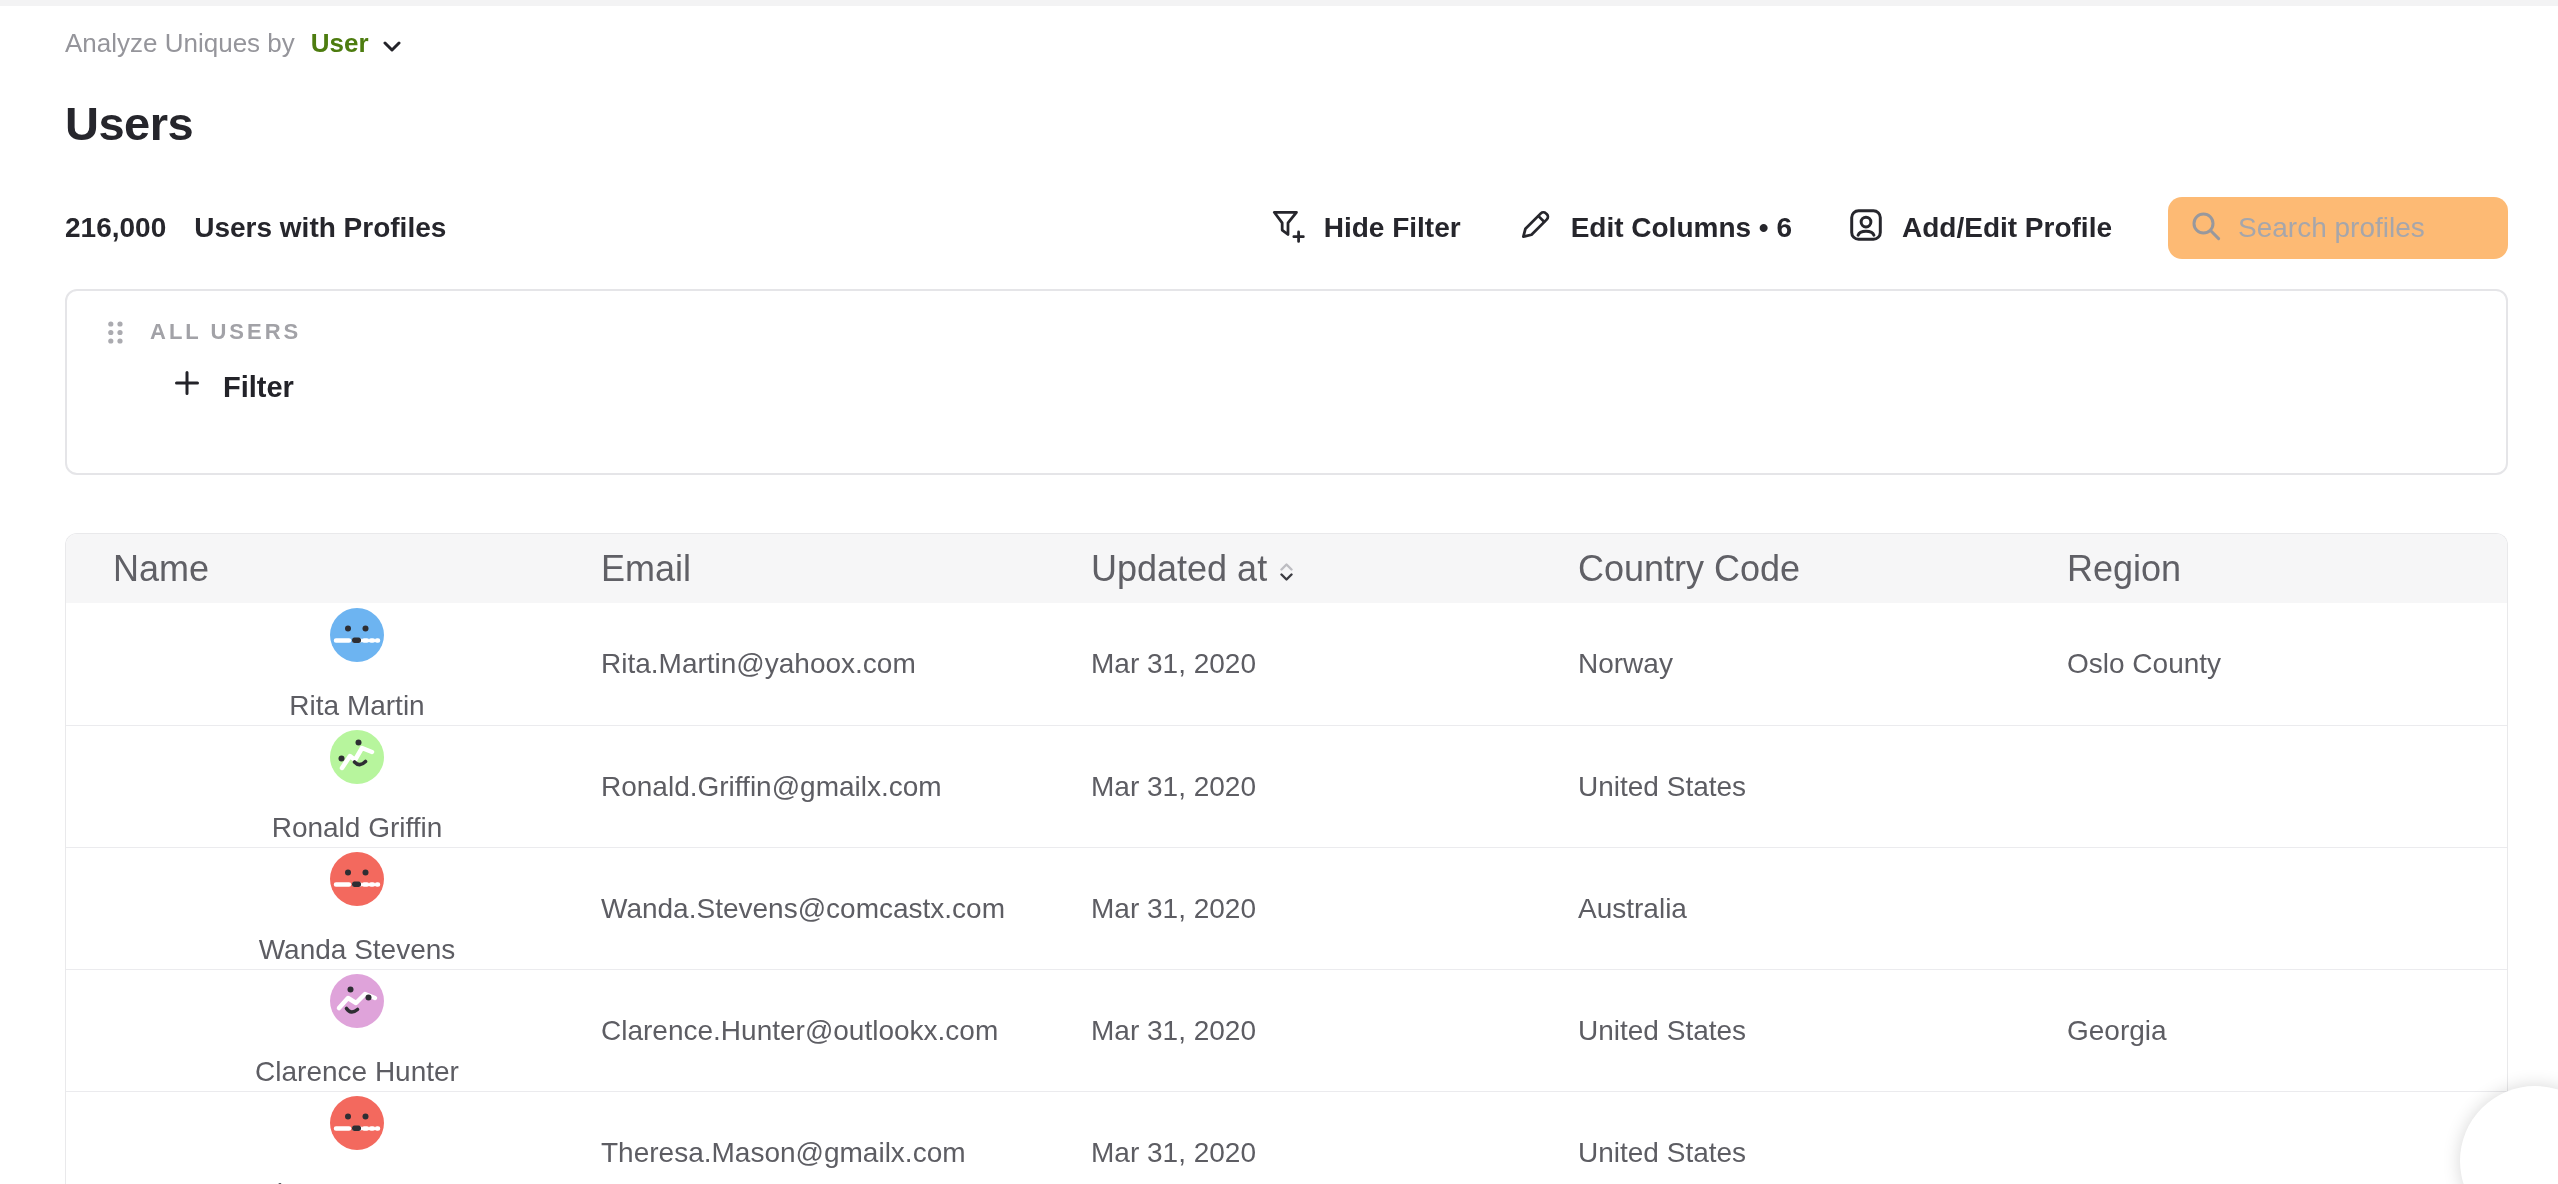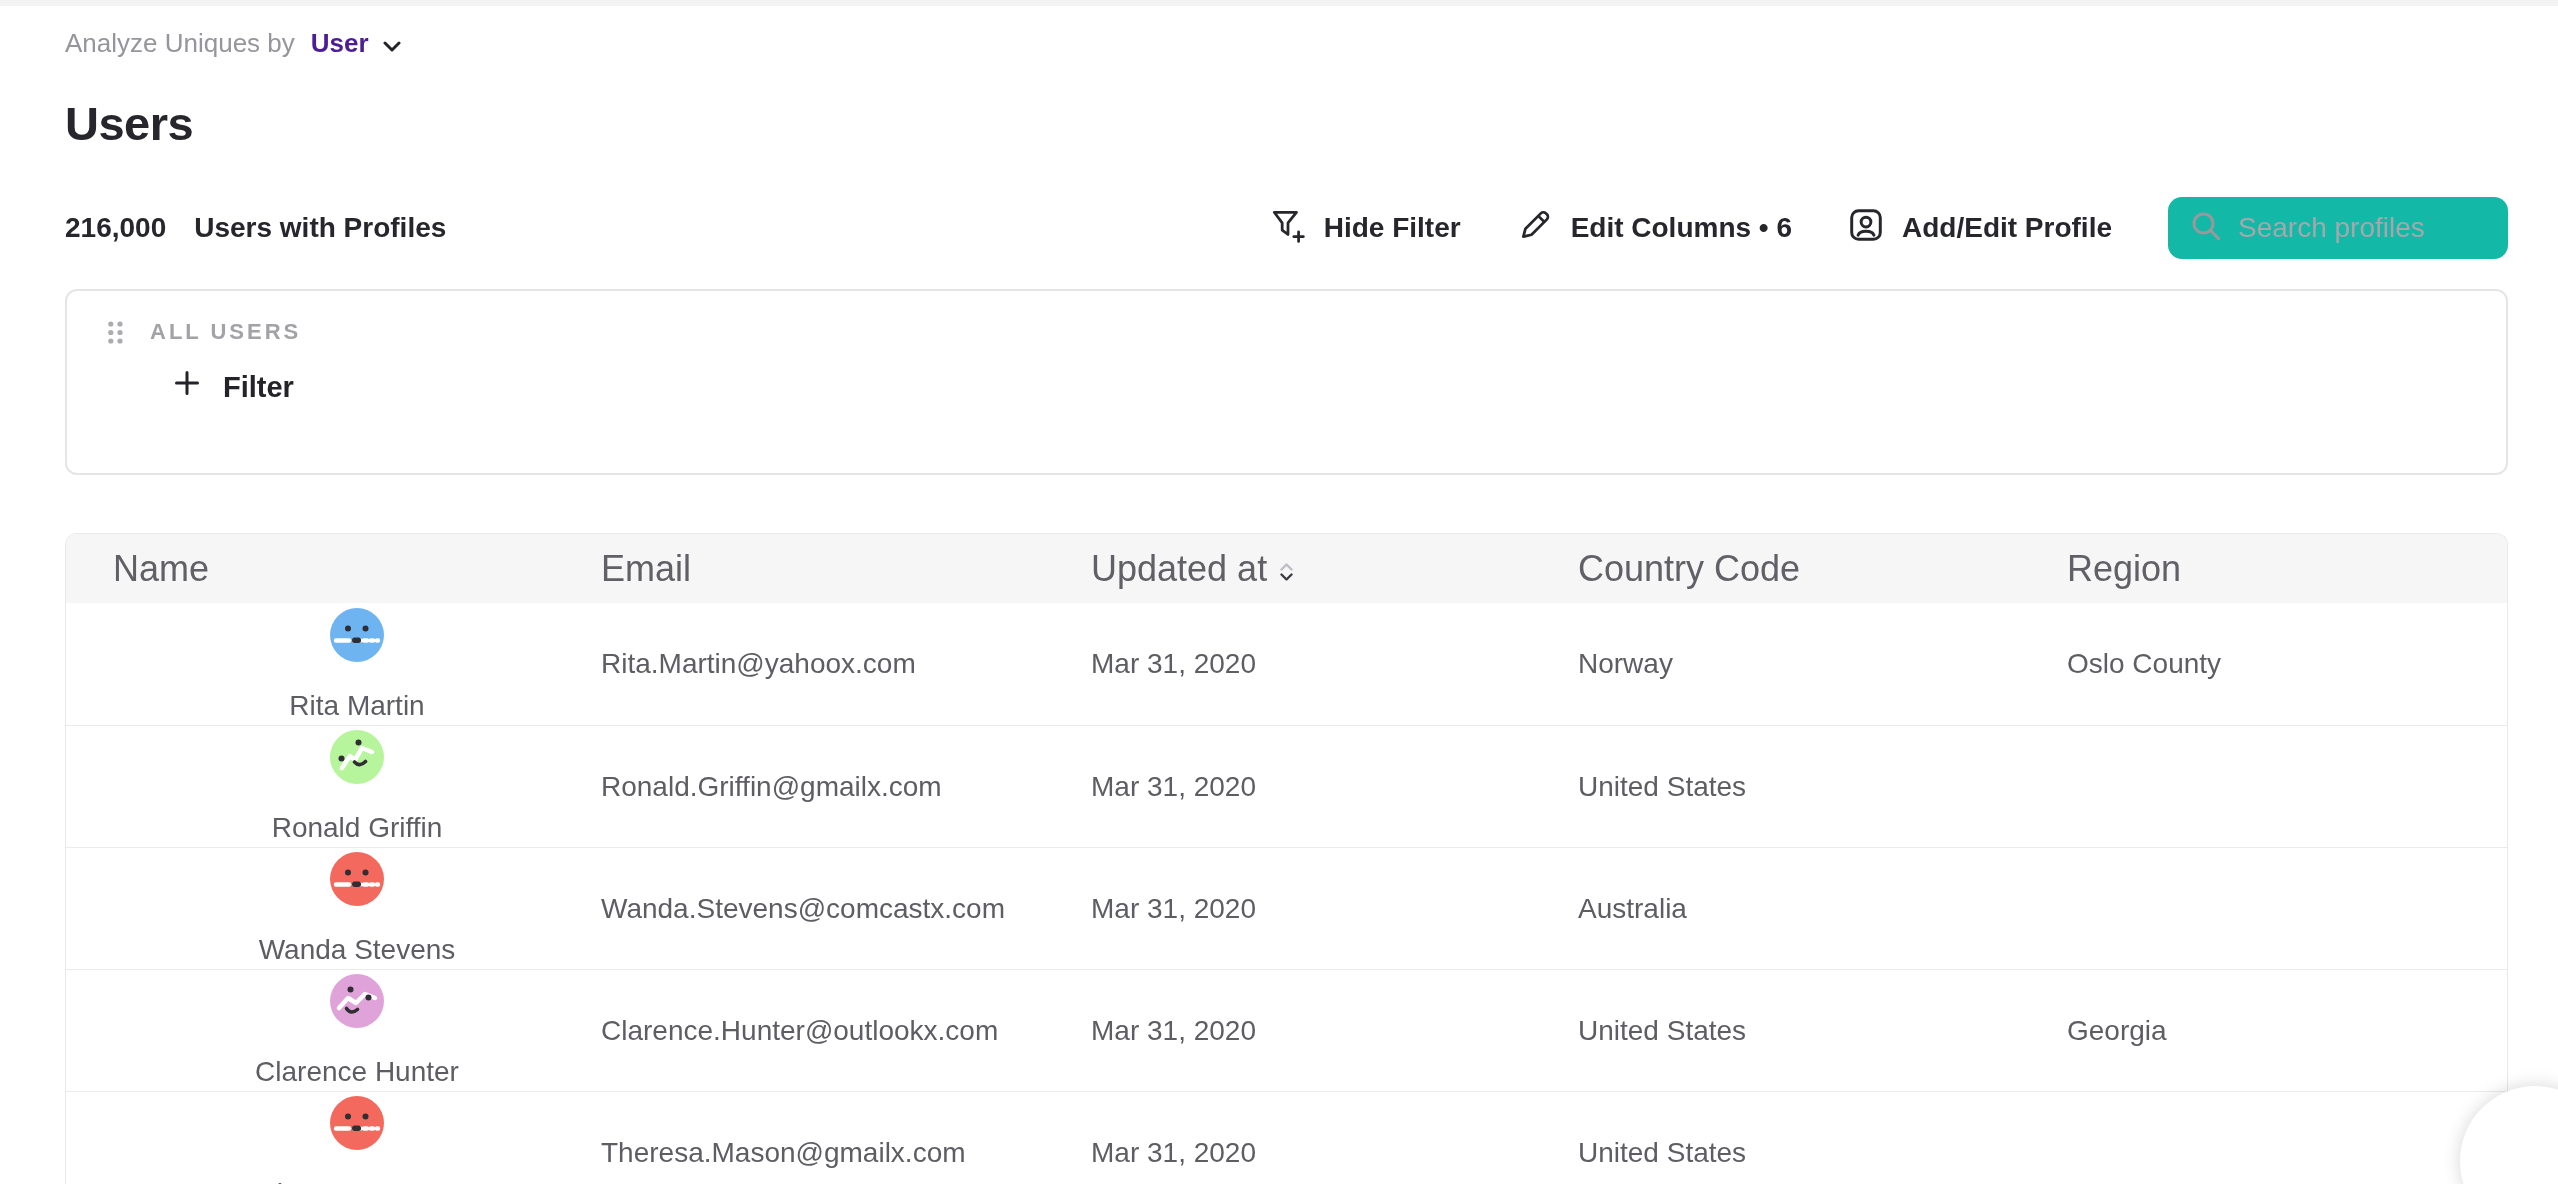--- a/index.html
+++ b/index.html
@@ -8,32 +8,32 @@
     width:2558px; height:1184px; overflow:hidden; position:relative;
     background:#ffffff; color:#2b2b31;
     font-family:"Liberation Sans", sans-serif;
   }
   .top-strip { height:6px; background:#f3f3f4; }
   .content { padding:0 50px 0 65px; }
 
   
   .breadcrumb { margin-top:20px; display:flex; align-items:center; font-size:26px; height:34px; }
   .breadcrumb-prefix { color:#95959b; }
-  .uniques-select { margin-left:16px; display:flex; align-items:center; gap:14px; font-weight:600; color:#4c1d95; cursor:pointer; }
+  .uniques-select { margin-left:16px; display:flex; align-items:center; gap:14px; font-weight:600; color:#4d7c0f; cursor:pointer; }
 
   
   .page-title { margin-top:36px; font-size:47px; font-weight:700; color:#26262c; letter-spacing:-0.5px; line-height:55px; }
 
   
   .toolbar { margin-top:46px; display:flex; align-items:center; height:62px; }
   .count-group { display:flex; align-items:baseline; gap:28px; font-size:28px; font-weight:600; color:#26262c;text-align:right; }
   .toolbar-right { margin-left:auto; display:flex; align-items:center; gap:56px; }
   .tool-btn { display:flex; align-items:center; gap:18px; font-size:28px; font-weight:600; color:#26262c; cursor:pointer; white-space:nowrap; }
   .tool-btn svg { flex:none; }
-  .search-box { width:340px; height:62px; background:#14b8a6; border-radius:14px; display:flex; align-items:center; padding:0 18px 0 22px; gap:16px; }
+  .search-box { width:340px; height:62px; background:#fdba74; border-radius:14px; display:flex; align-items:center; padding:0 18px 0 22px; gap:16px; }
   .search-box input { border:none; background:transparent; outline:none; font-size:28px; font-family:inherit; color:#3a3a40; width:100%; padding:0; }
   .search-box input::placeholder { color:#a6a6ab; }
 
   
   .filter-panel { margin-top:30px; border:2px solid #e5e5e8; border-radius:12px; height:186px; padding:28px 0 0 40px; }
   .group-header { display:flex; align-items:center; gap:26px; }
   .group-label { font-size:22px; font-weight:600; letter-spacing:3px; color:#a2a2a7; }
   .drag-handle { cursor:grab; display:flex; }
   .add-filter { margin:24px 0 0 66px; display:flex; align-items:flex-end; gap:22px; font-size:29px; font-weight:600; color:#232329; width:max-content; cursor:pointer; }
 

